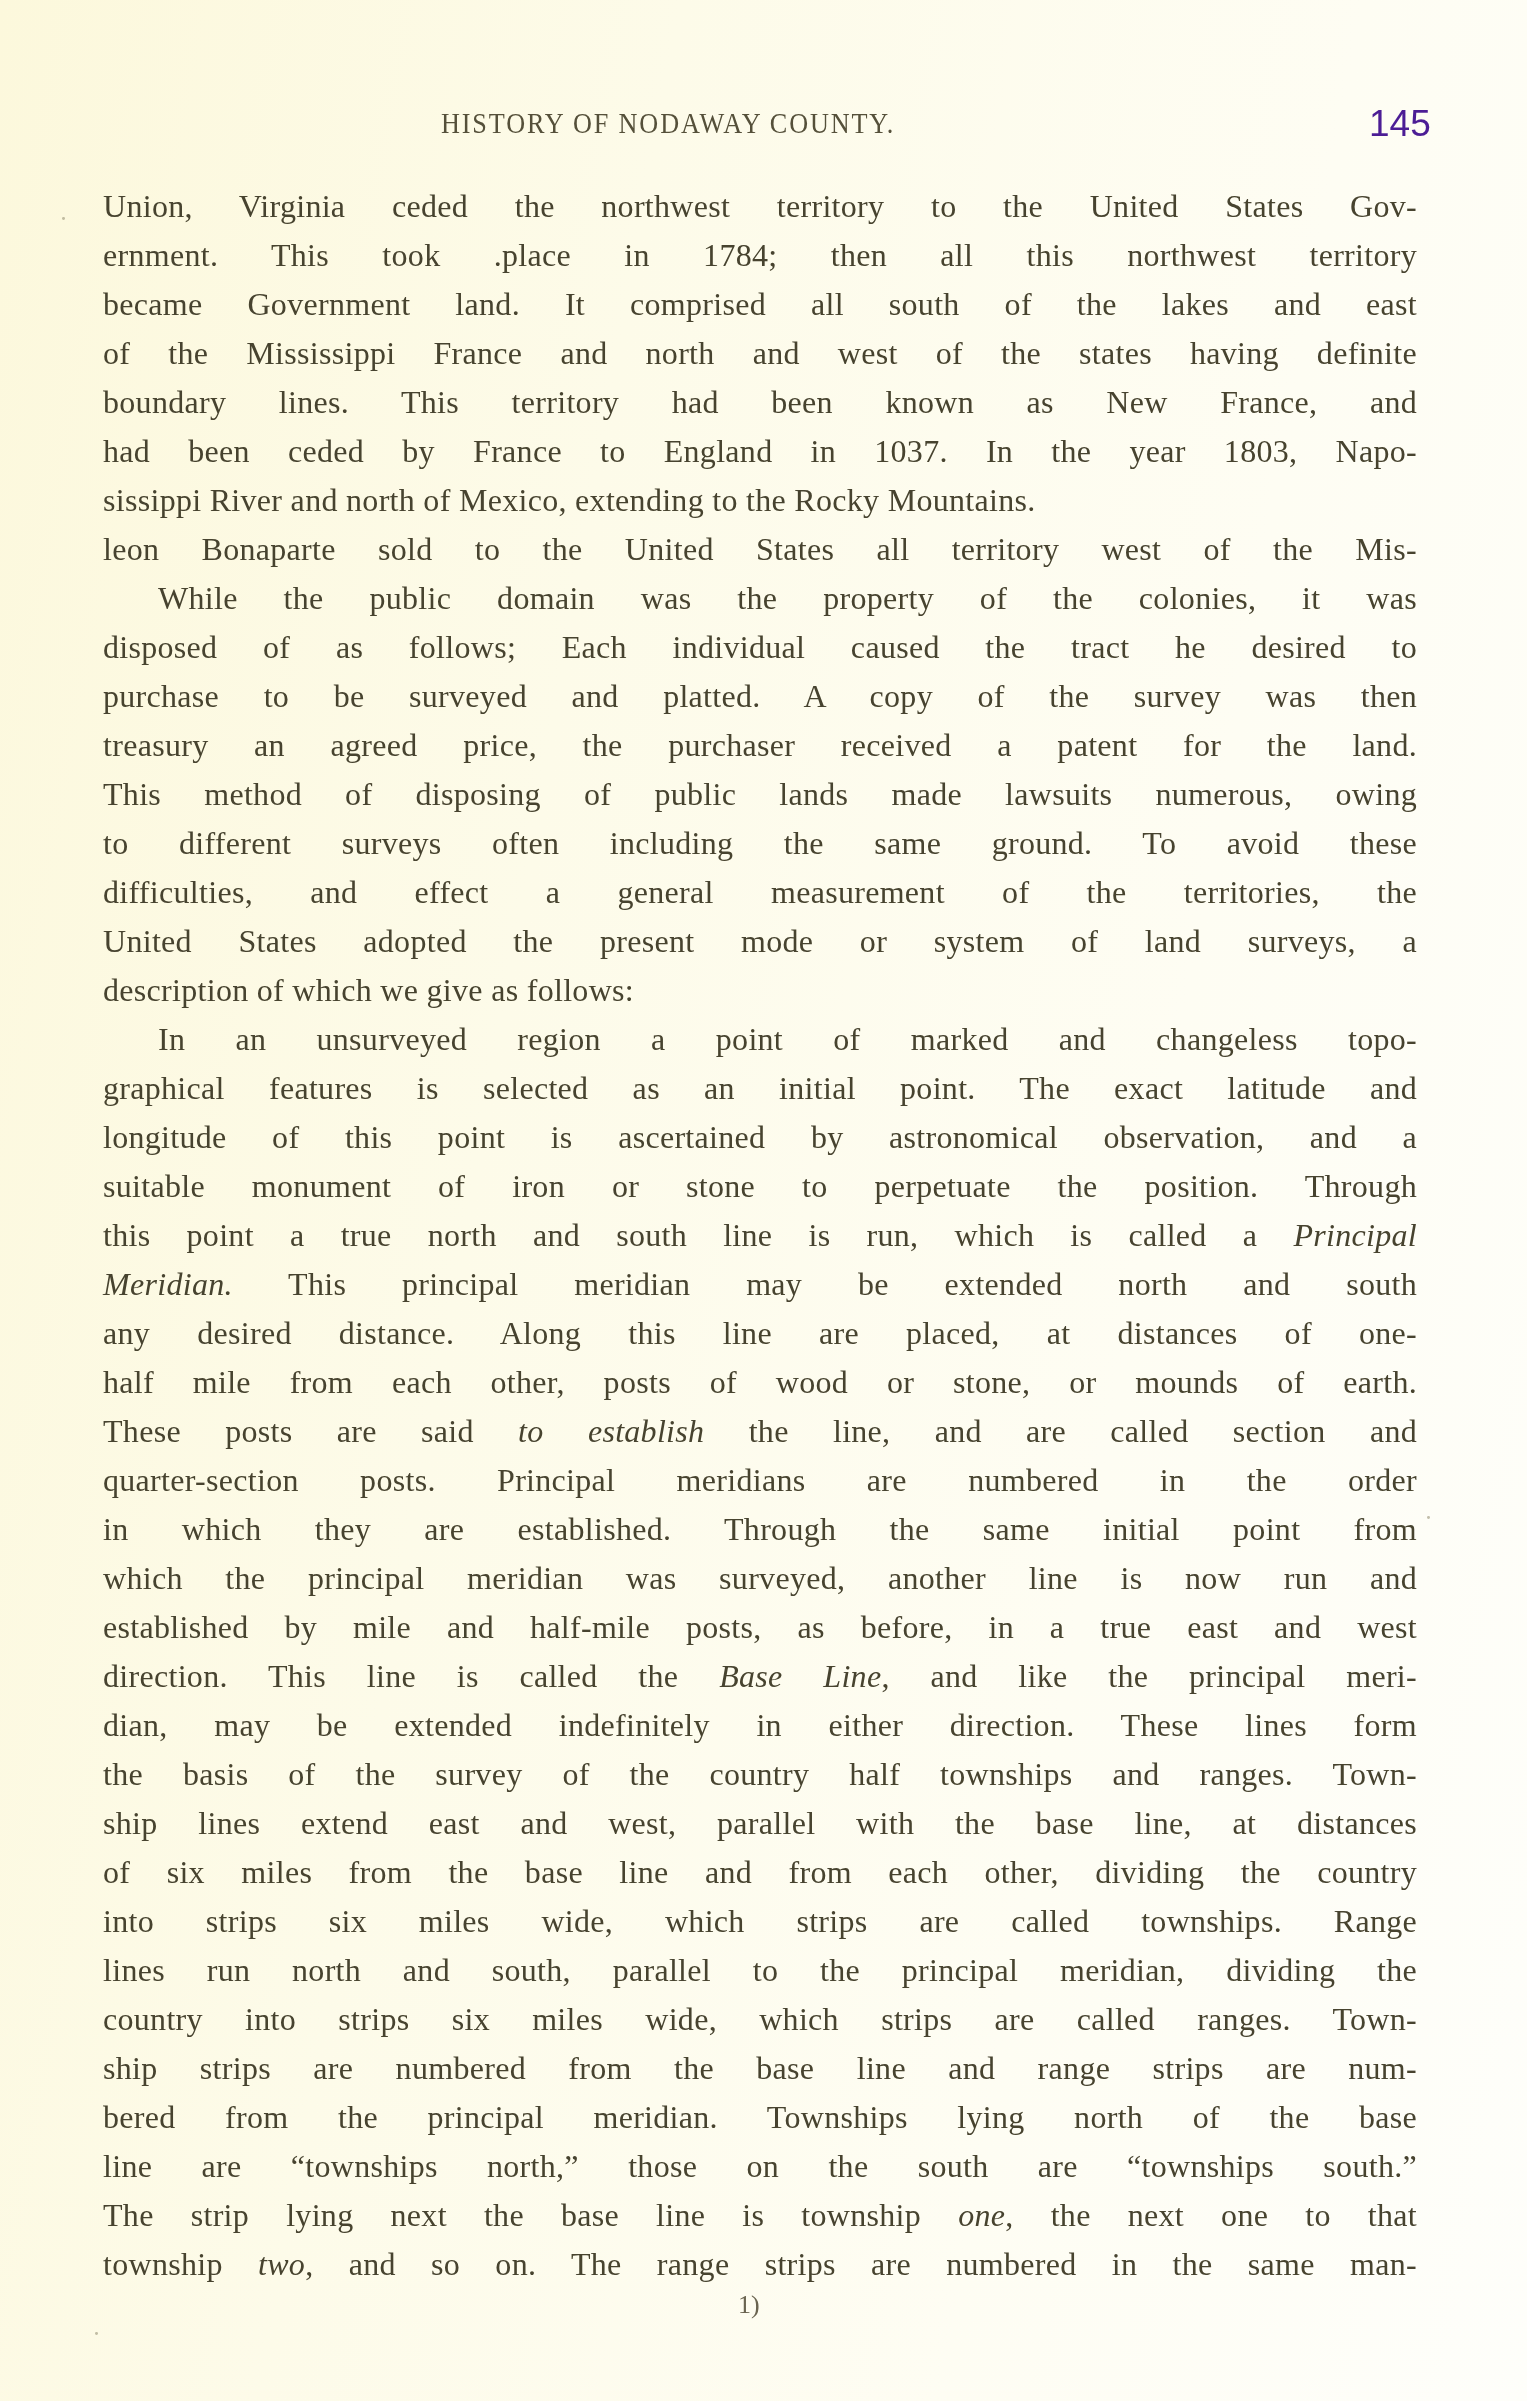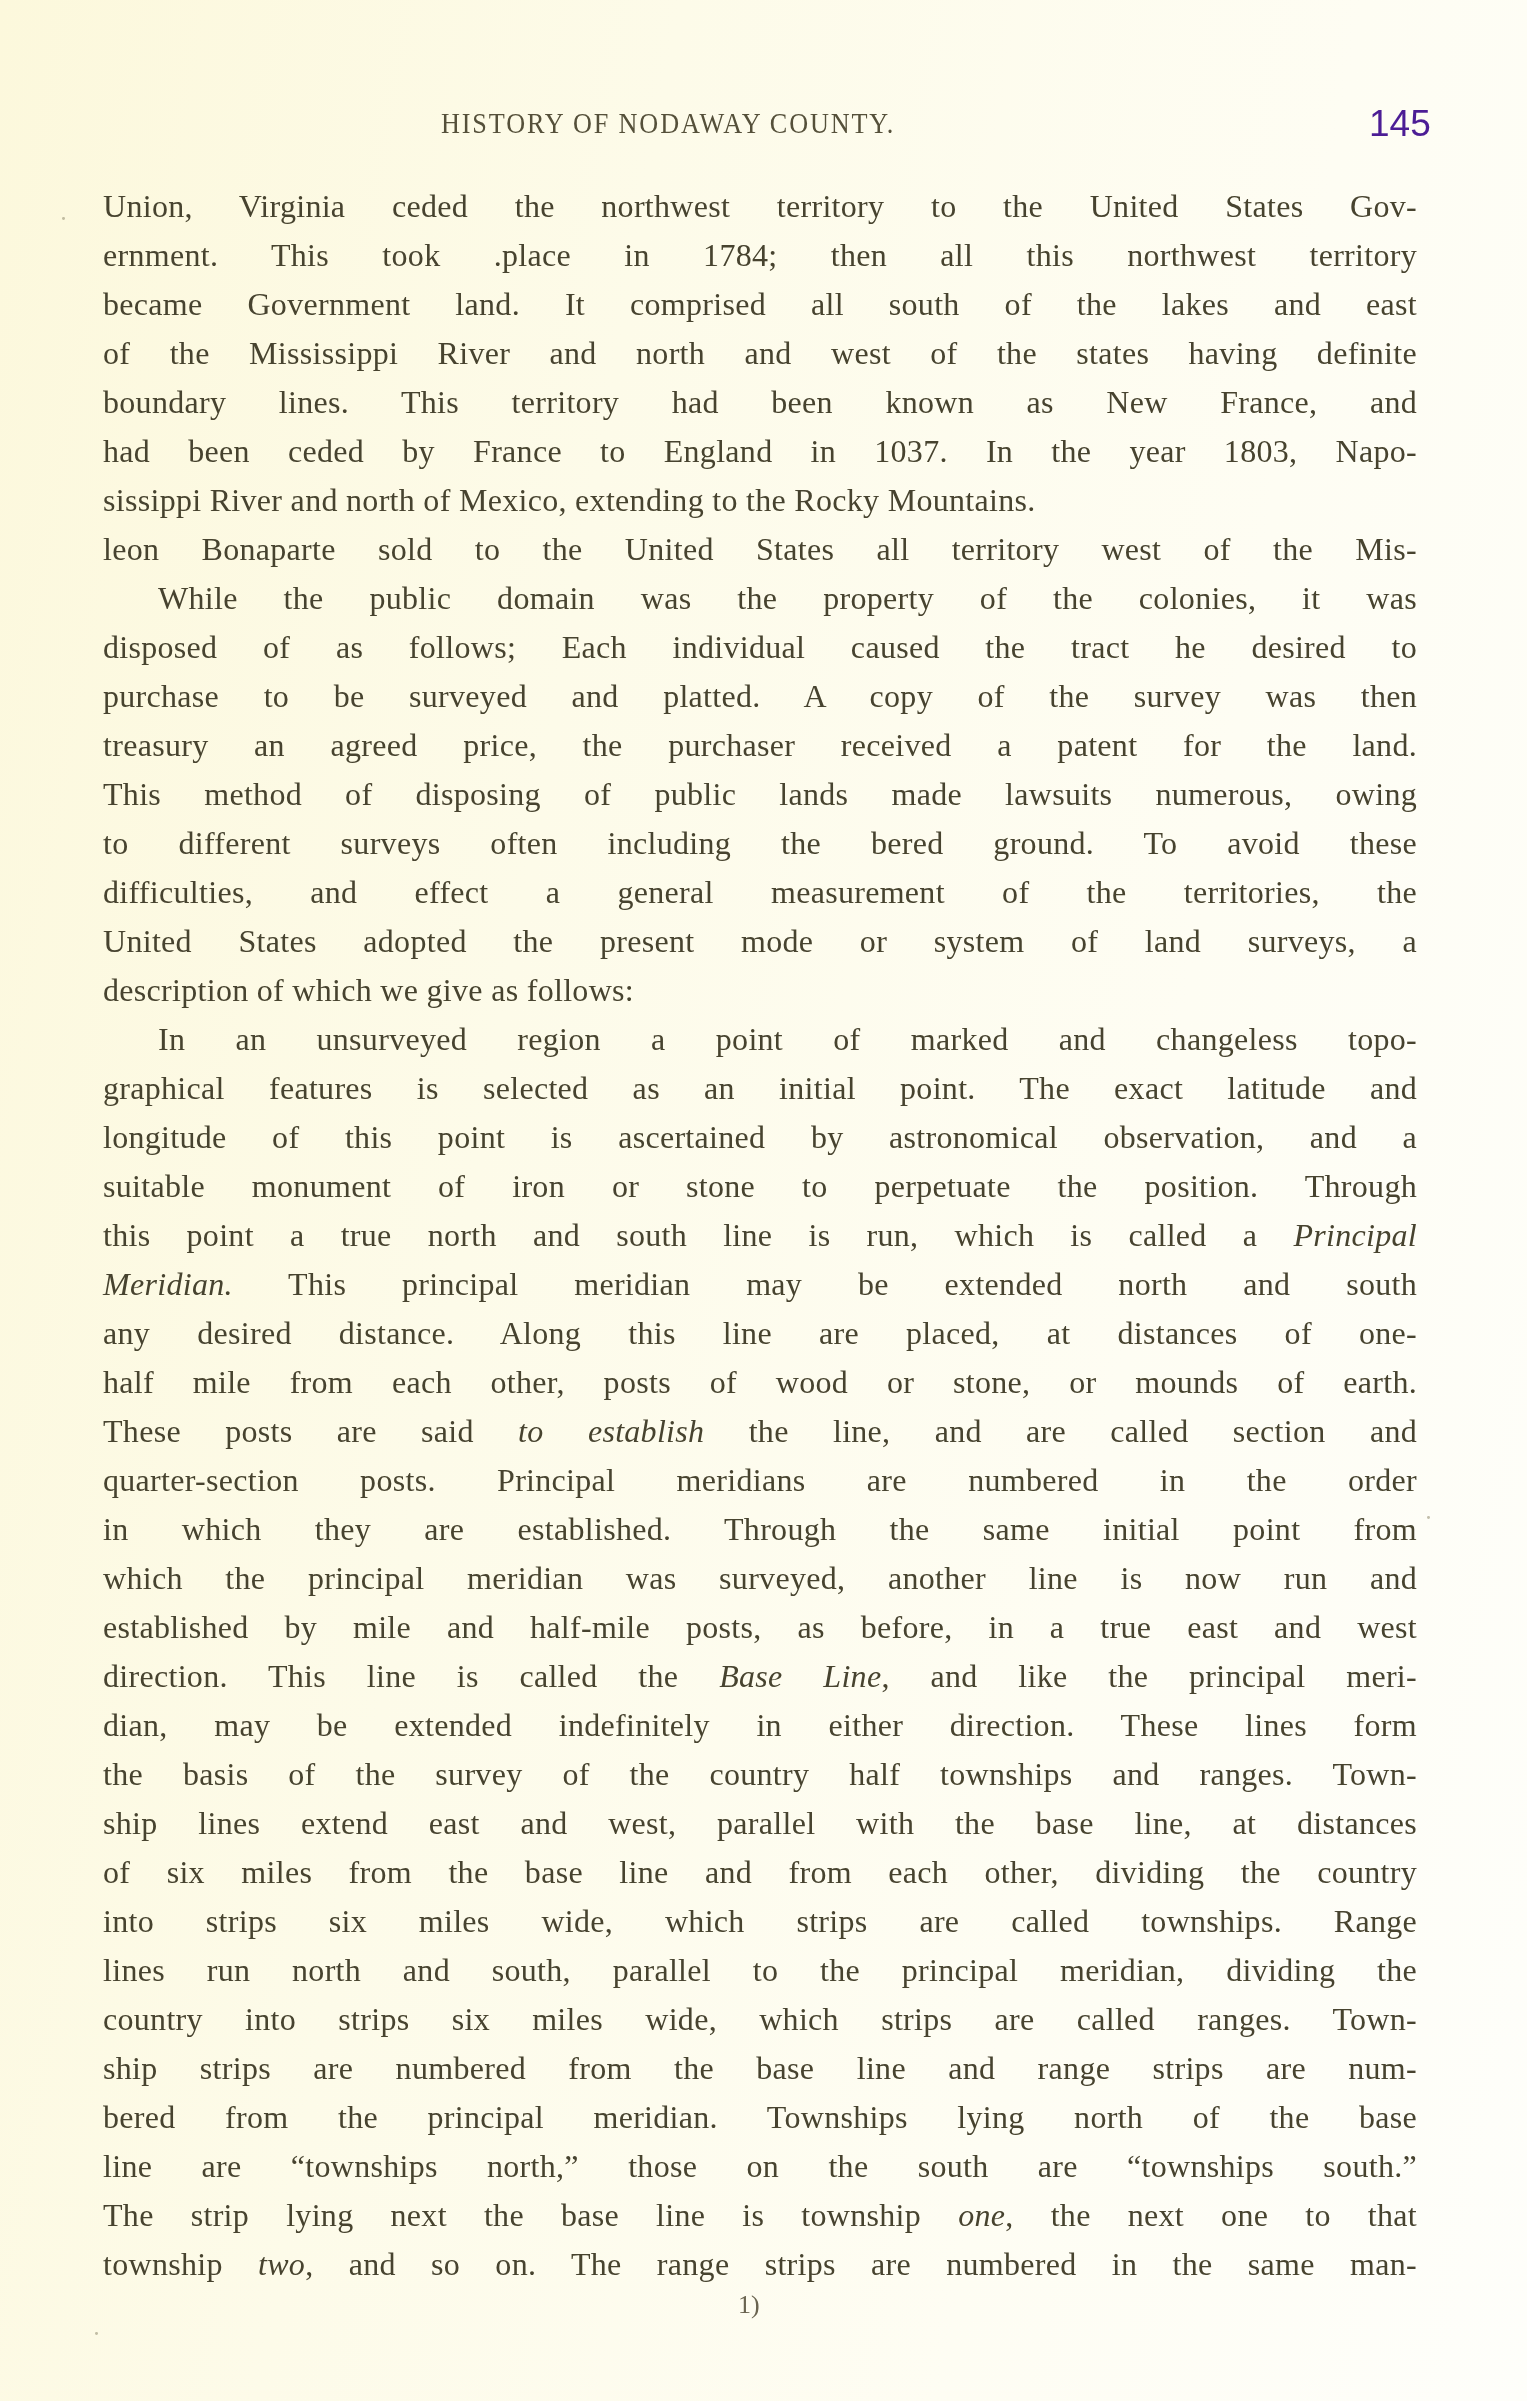--- a/index.html
+++ b/index.html
@@ -68,31 +68,31 @@
 <body>
 
 <div class="page">
   <div class="running-head">HISTORY OF NODAWAY COUNTY.</div>
   <div class="page-number">145</div>
 
   <div class="body-text" id="body-text">
       <div class="line"><span>Union, Virginia ceded the northwest territory to the United States Gov-</span></div>
       <div class="line"><span>ernment.  This took .place in 1784; then all this northwest territory</span></div>
       <div class="line"><span>became Government land.  It comprised all south of the lakes and east</span></div>
-      <div class="line"><span>of the Mississippi River and north and west of the states having definite</span></div>
+      <div class="line"><span>of the Mississippi France and north and west of the states having definite</span></div>
       <div class="line"><span>boundary lines.  This territory had been known as New France, and</span></div>
       <div class="line"><span>had been ceded by France to England in 1037.  In the year 1803, Napo-</span></div>
       <div class="line last"><span>sissippi River and north of Mexico, extending to the Rocky Mountains.</span></div>
       <div class="line"><span>leon Bonaparte sold to the United States all territory west of the Mis-</span></div>
       <div class="line"><span class="ind"></span><span>While the public domain was the property of the colonies, it was</span></div>
       <div class="line"><span>disposed of as follows; Each individual caused the tract he desired to</span></div>
       <div class="line"><span>purchase to be surveyed and platted.  A copy of the survey was then</span></div>
       <div class="line"><span>treasury an agreed price, the purchaser received a patent for the land.</span></div>
       <div class="line"><span>This method of disposing of public lands made lawsuits numerous, owing</span></div>
-      <div class="line"><span>to different surveys often including the bered ground.  To avoid these</span></div>
+      <div class="line"><span>to different surveys often including the same ground.  To avoid these</span></div>
       <div class="line"><span>difficulties, and effect a general measurement of the territories, the</span></div>
       <div class="line"><span>United States adopted the present mode or system of land surveys, a</span></div>
       <div class="line last"><span>description of which we give as follows:</span></div>
       <div class="line"><span class="ind"></span><span>In an unsurveyed region a point of marked and changeless topo-</span></div>
       <div class="line"><span>graphical features is selected as an initial point.  The exact latitude and</span></div>
       <div class="line"><span>longitude of this point is ascertained by astronomical observation, and a</span></div>
       <div class="line"><span>suitable monument of iron or stone to perpetuate the position.  Through</span></div>
       <div class="line"><span>this point a true north and south line is run, which is called a </span><span class="it">Principal</span></div>
       <div class="line"><span class="it">Meridian.</span><span>  This principal meridian may be extended north and south</span></div>
       <div class="line"><span>any desired distance.  Along this line are placed, at distances of one-</span></div>

